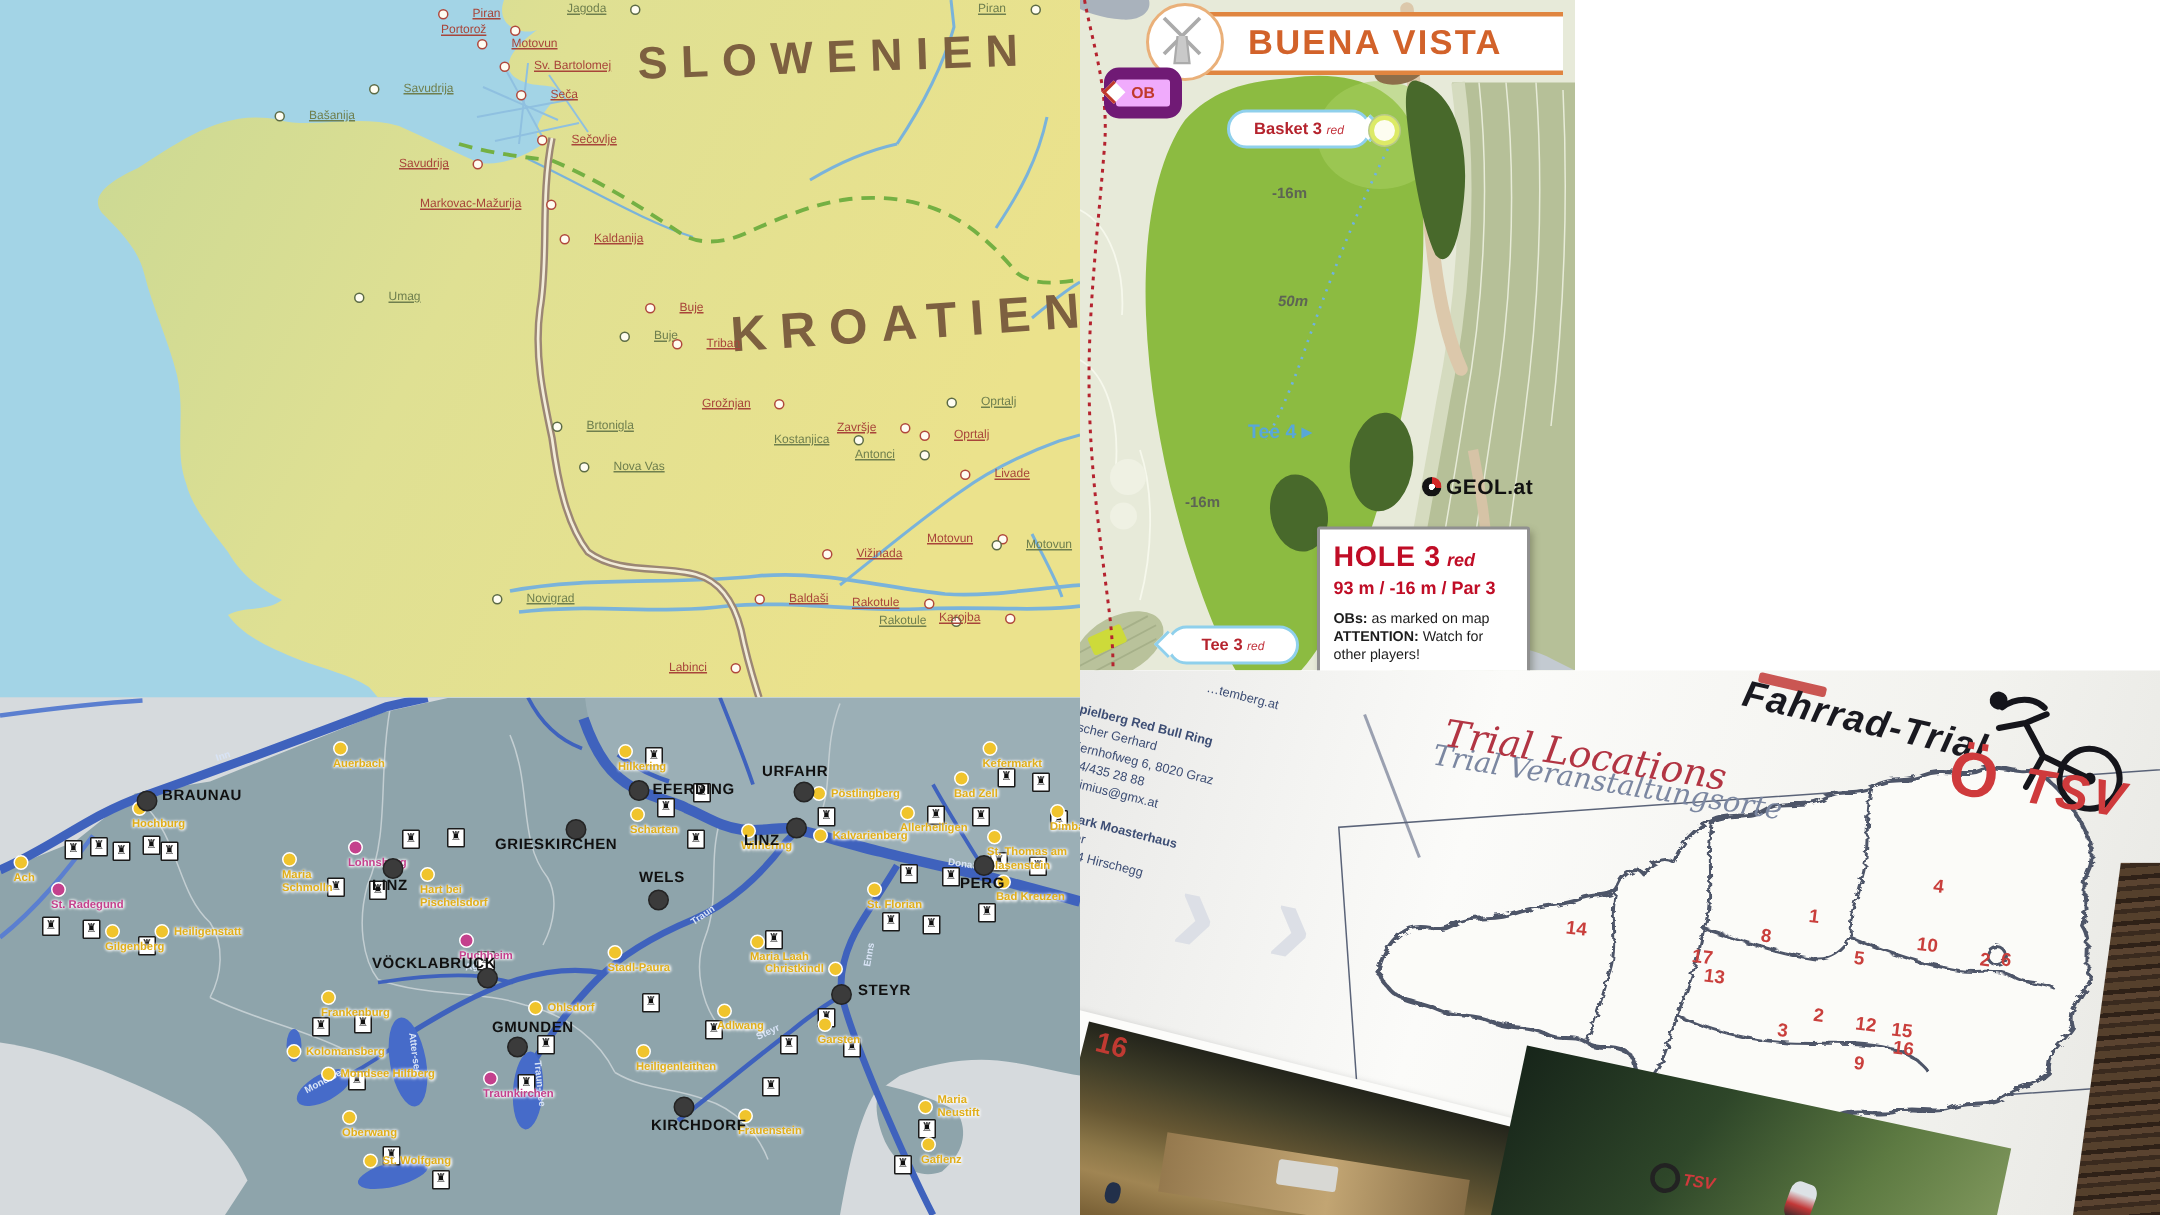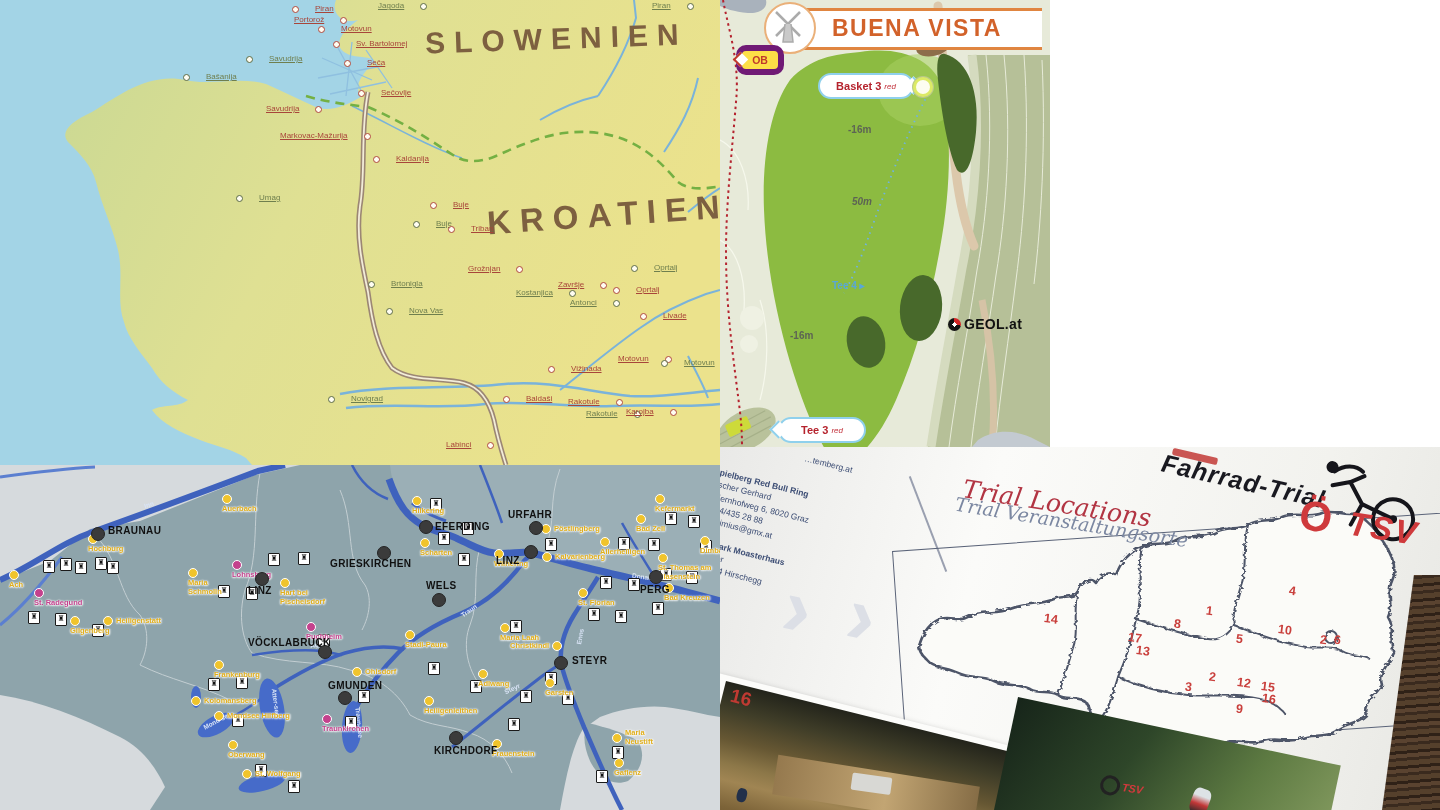--- a/index.html
+++ b/index.html
@@ -11,30 +11,30 @@
   .rg{position:absolute;font-weight:700;color:#7d6040;white-space:nowrap}
   .tn{position:absolute;display:flex;align-items:center;gap:16px;font-size:8px;font-weight:400;color:#a8453a;white-space:nowrap;line-height:1}
   .tn i{width:5px;height:5px;border:1.2px solid #b0483c;background:#fffdf2;border-radius:50%;flex:none}
   .tn.m{color:#6f7f4e}.tn.m i{border-color:#5c6b45}
   .tn.dr{flex-direction:row-reverse}
   
   #qd{left:720px;top:0;width:720px;height:447px;background:#fff}
   .rib{position:absolute;left:70px;top:8px;width:252px;height:36px;background:#fff;border-top:3px solid #e08540;border-bottom:3px solid #e08540}
   .wmc{position:absolute;left:44px;top:2px;width:48px;height:48px;border-radius:50%;background:#fff;border:2px solid #eab079}
   .bvt{position:absolute;left:112px;top:15px;font-size:23px;font-weight:800;color:#d2622a;letter-spacing:1.5px}
-  .obb{position:absolute;left:16px;top:45px;width:36px;height:18px;background:#fde047;border:6px solid #701a75;border-radius:10px;display:flex;align-items:center;justify-content:center;font-size:10.5px;font-weight:800;color:#c0392b}
+  .obb{position:absolute;left:16px;top:45px;width:36px;height:18px;background:#f0abfc;border:8px solid #701a75;border-radius:10px;display:flex;align-items:center;justify-content:center;font-size:10.5px;font-weight:800;color:#c0392b}
   .obb::before{content:"";position:absolute;left:-7px;top:3px;width:9px;height:9px;background:#fff;border-left:2px solid #c0392b;border-bottom:2px solid #c0392b;transform:rotate(45deg)}
   .bub{position:absolute;height:22px;background:#fff;border:2.5px solid #8fd0ec;border-radius:13px;display:flex;align-items:center;justify-content:center;gap:3px;font-size:11px;font-weight:700;color:#b5232d}
   .bub em{font-style:italic;font-weight:400;font-size:8px;color:#c2303a}
   .tr{position:absolute;right:-8px;top:4px;width:11px;height:11px;background:#fff;border-right:2.5px solid #8fd0ec;border-top:2.5px solid #8fd0ec;transform:rotate(45deg)}
   .tl{position:absolute;left:-8px;top:4px;width:11px;height:11px;background:#fff;border-left:2.5px solid #8fd0ec;border-bottom:2.5px solid #8fd0ec;transform:rotate(45deg)}
   .bsk{position:absolute;left:196px;top:80px;width:14px;height:14px;border-radius:50%;background:#fdfdf0;box-shadow:0 0 0 3px #dcea66,0 0 0 4px #b9c98a}
   .dgl{position:absolute;font-size:10px;font-weight:700;color:#5d6454}
   .dgl.i{font-style:italic}
-  .t4{position:absolute;font-size:10px;font-weight:700;color:#58a7d9}
+  .t4{position:absolute;font-size:13px;font-weight:700;color:#58a7d9}
   .t4::after{content:" \25B8"}
   .geol{position:absolute;left:228px;top:316px;display:flex;align-items:center;gap:3px;font-weight:800;font-size:14px;color:#111;letter-spacing:.3px}
   .geol i{width:13px;height:13px;border-radius:50%;background:radial-gradient(circle at 50% 50%,#fff 0 2px,rgba(0,0,0,0) 2.2px),conic-gradient(#d22727 0 100deg,#141414 100deg 360deg)}
   .info{position:absolute;left:158px;top:351px;width:142px;background:#fff;border:2px solid #909090;border-radius:2px;box-shadow:2px 3px 5px rgba(60,60,40,.35);padding:7px 9px;line-height:1.25;box-sizing:border-box}
   .info .t{font-size:19px;font-weight:800;color:#c00d26;letter-spacing:.5px}
   .info .v{font-style:italic;font-size:12px;color:#c00d26;font-weight:600;margin-left:4px}
   .info .s{font-size:12px;font-weight:700;color:#c00d26;margin-top:1px}
   .info .b{font-size:9.5px;color:#1c1c1c;margin-top:7px}
   .info .b b{font-weight:800}
   
@@ -322,20 +322,29 @@
       </span>
     <i class="bsk"></i>
     <b class="dgl" style="left:128px;top:124px">-16m</b>
     <b class="dgl i" style="left:132px;top:196px">50m</b>
     <b class="dgl" style="left:70px;top:330px">-16m</b>
     <b class="t4" style="left:112px;top:280px">Tee 4</b>
     <span class="geol">
         <i></i>
         <span>GEOL.at</span>
       </span>
+    <div class="info">
+      <div><b class="t">HOLE 3</b><em class="v">red</em></div>
+      <div class="s">93 m / -16 m / Par 3</div>
+      <div class="b">
+        <b>OBs:</b> <span>as marked on map</span><br>
+        <b>ATTENTION:</b> <span>Watch for</span><br>
+        <span>other players!</span>
+      </div>
+    </div>
     <span class="bub" style="left:58px;top:417px;width:84px">
         <span class="tl"></span>
         <b>Tee 3</b>
         <em>red</em>
       </span>
   </section>
 
   <section id="qa">
     <svg class="bg" width="720" height="345" viewBox="0 0 720 345">
       <rect width="720" height="345" fill="#8ea4ab"></rect>

